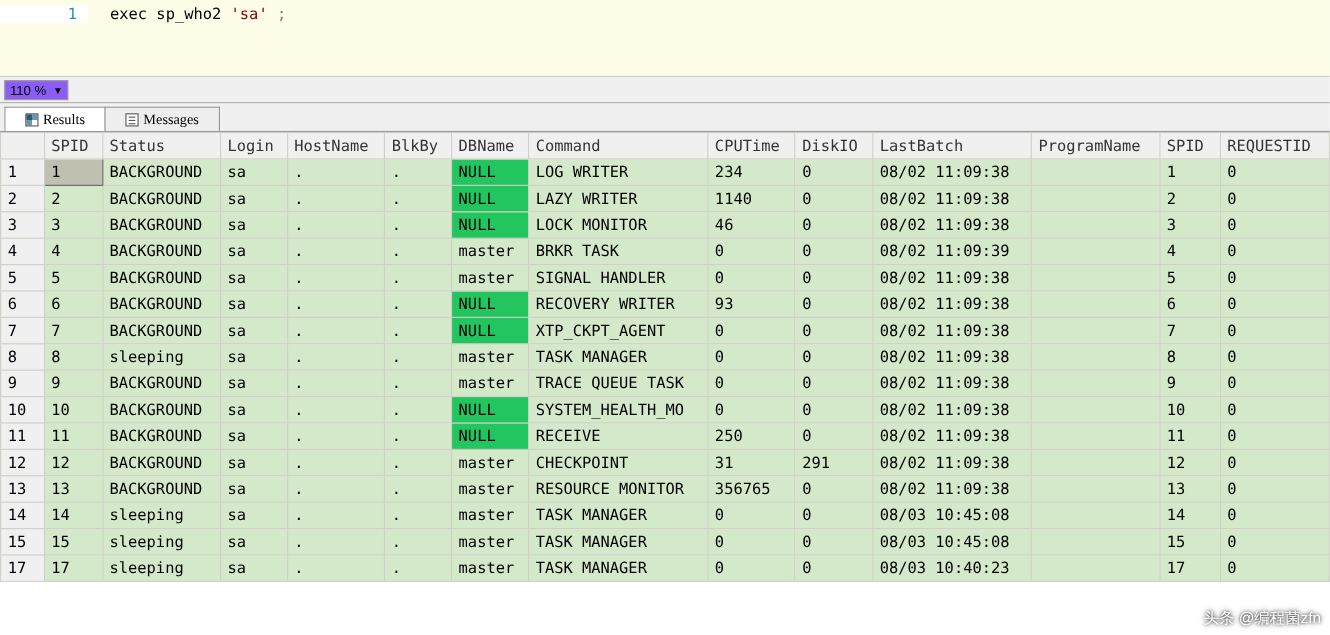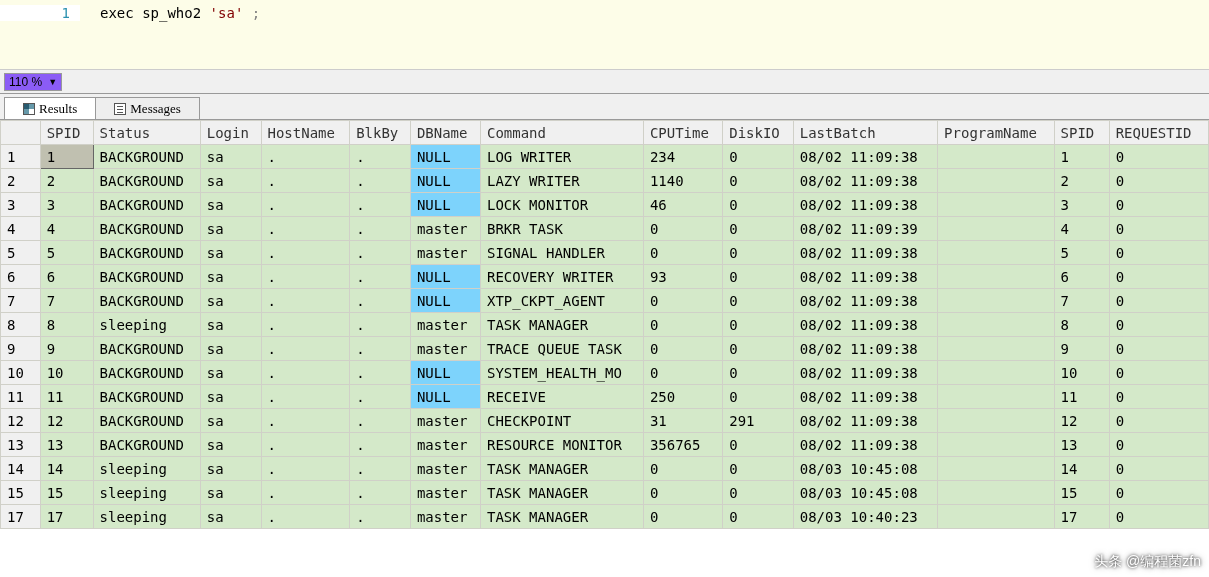--- a/index.html
+++ b/index.html
@@ -99,21 +99,21 @@
     color: #333;
   }
   .grid .rownum {
     background: #f0f0f0;
     text-align: left;
     width: 36px;
     min-width:36px;
     padding-left:6px;
   }
   .grid tbody tr { background: #d4e9c9; }
-  .grid tbody td.null { background: #7dd3fc; }
+  .grid tbody td.null { background: #22c55e; }
   .grid tbody td.sel { background: #c0c0b0; border:1px solid #666;}
   .watermark {
     position: fixed;
     right: 8px;
     bottom: 6px;
     font-family: "Microsoft YaHei","SimSun",sans-serif;
     font-size: 14px;
     color: #fff;
     text-shadow: 0 0 3px rgba(0,0,0,.8), 0 0 6px rgba(0,0,0,.6);
     font-weight: 500;

